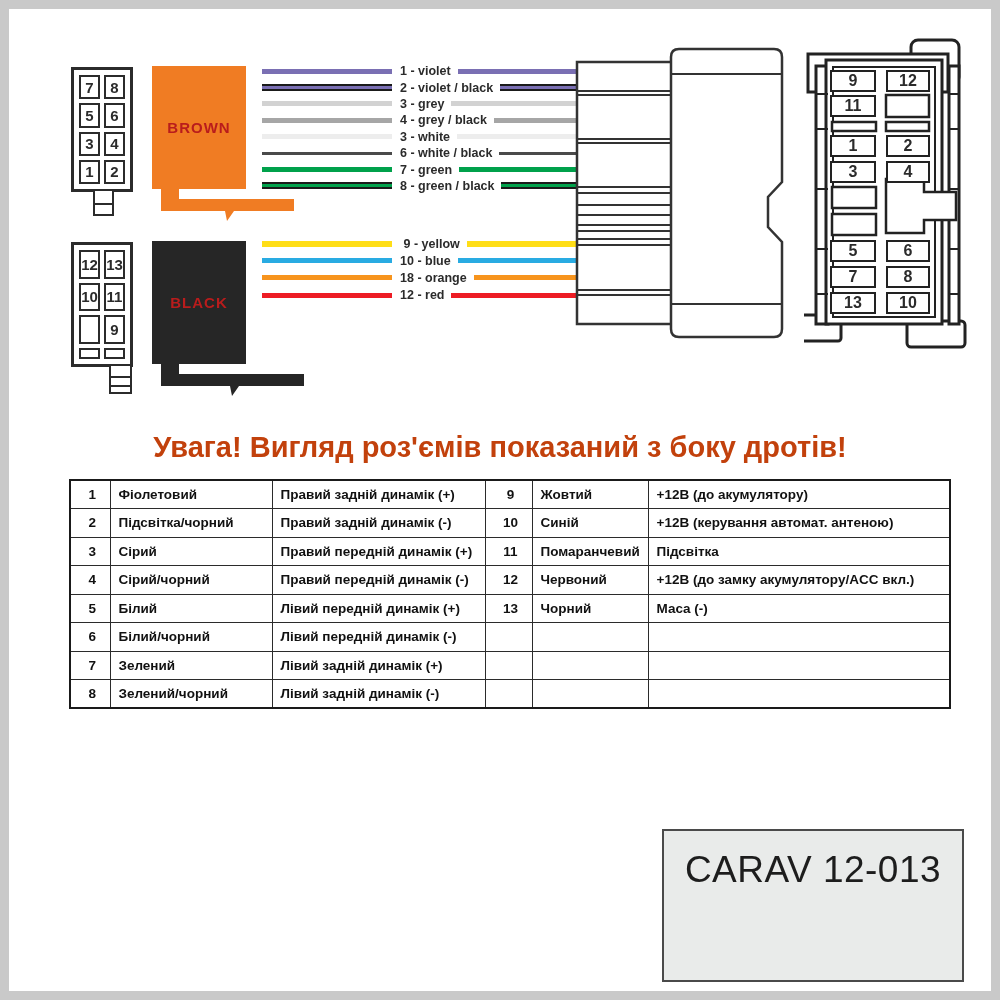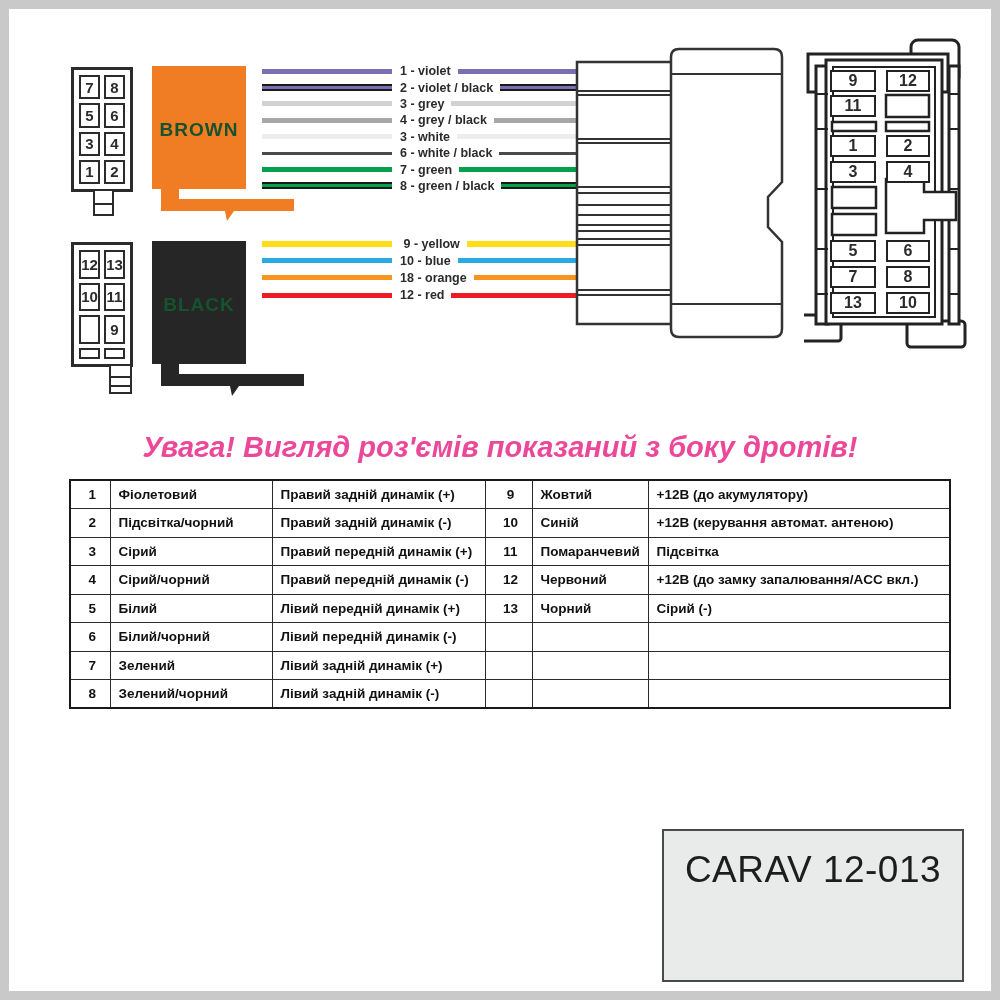--- a/index.html
+++ b/index.html
@@ -11,22 +11,22 @@
   .pin-grid { position: absolute; width: 62px; height: 125px; background: #fff;
               border: 3px solid #2b2b2b; display: grid; grid-template-columns: 1fr 1fr;
               gap: 4px; padding: 5px; }
   .pin-cell { border: 2.5px solid #2b2b2b; display: flex; align-items: center;
               justify-content: center; font-weight: bold; font-size: 15px; color: #2b2b2b; }
   .pin-tab { position: absolute; background: #fff; border: 2.5px solid #2b2b2b; }
   .pin-tab .tab-line { position: absolute; left: 0; right: 0; border-top: 2.5px solid #2b2b2b; }
 
   
   .blocks-svg { position: absolute; left: 140px; top: 55px; }
-  .block-label { position: absolute; width: 100px; text-align: center; color: #14532d;
-                 font-weight: bold; font-size: 19px; letter-spacing: 1px; }
+  .block-label { position: absolute; width: 100px; text-align: center; color: #b91c1c;
+                 font-weight: bold; font-size: 15px; letter-spacing: 1px; }
 
   
   .wires { position: absolute; left: 253px; width: 314px; }
   .wire-row { display: flex; align-items: center; }
   .wires-top .wire-row { height: 16.4px; }
   .wires-bottom .wire-row { height: 17.2px; }
   .wire-line { height: 5px; }
   .wire-line.left { width: 130px; flex: none; }
   .wire-line.right { flex: 1; }
   .wire-row.striped .wire-line { border-top: 2px solid #1a1a1a; border-bottom: 2px solid #1a1a1a; height: 7px; }
@@ -236,21 +236,21 @@
     <div class="fc-cell" style="left:26px; top:232px; width:46px;">7</div>
     <div class="fc-cell" style="left:26px; top:258px; width:46px;">13</div>
     <div class="fc-cell" style="left:82px; top:36px;  width:44px;">12</div>
     <div class="fc-cell" style="left:82px; top:101px; width:44px;">2</div>
     <div class="fc-cell" style="left:82px; top:127px; width:44px;">4</div>
     <div class="fc-cell" style="left:82px; top:206px; width:44px;">6</div>
     <div class="fc-cell" style="left:82px; top:232px; width:44px;">8</div>
     <div class="fc-cell" style="left:82px; top:258px; width:44px;">10</div>
   </div>
 
-  <div class="warning" style="color: #ec4899; font-style: italic;">Увага! Вигляд роз'ємів показаний з боку дротів!</div>
+  <div class="warning" style="color: #c2410c;">Увага! Вигляд роз'ємів показаний з боку дротів!</div>
 
   <table class="pinout">
     <colgroup>
       <col style="width:40px">
         <col style="width:162px">
         <col style="width:213px">
       <col style="width:47px">
         <col style="width:116px">
         <col style="width:302px">
     </colgroup>
@@ -278,29 +278,29 @@
       <td class="c-num">11</td>
       <td class="c-color">Помаранчевий</td>
       <td class="c-func">Підсвітка</td>
     </tr>
     <tr>
       <td class="c-num">4</td>
       <td class="c-color">Сірий/чорний</td>
       <td class="c-func">Правий передній динамік (-)</td>
       <td class="c-num">12</td>
       <td class="c-color">Червоний</td>
-      <td class="c-func">+12В (до замку запалювання/ACC вкл.)</td>
+      <td class="c-func">+12В (до замку акумулятору/ACC вкл.)</td>
     </tr>
     <tr>
       <td class="c-num">5</td>
       <td class="c-color">Білий</td>
       <td class="c-func">Лівий передній динамік (+)</td>
       <td class="c-num">13</td>
       <td class="c-color">Чорний</td>
-      <td class="c-func">Сірий (-)</td>
+      <td class="c-func">Маса (-)</td>
     </tr>
     <tr>
       <td class="c-num">6</td>
       <td class="c-color">Білий/чорний</td>
       <td class="c-func">Лівий передній динамік (-)</td>
       <td class="c-num"></td>
       <td class="c-color"></td>
       <td class="c-func"></td>
     </tr>
     <tr>

